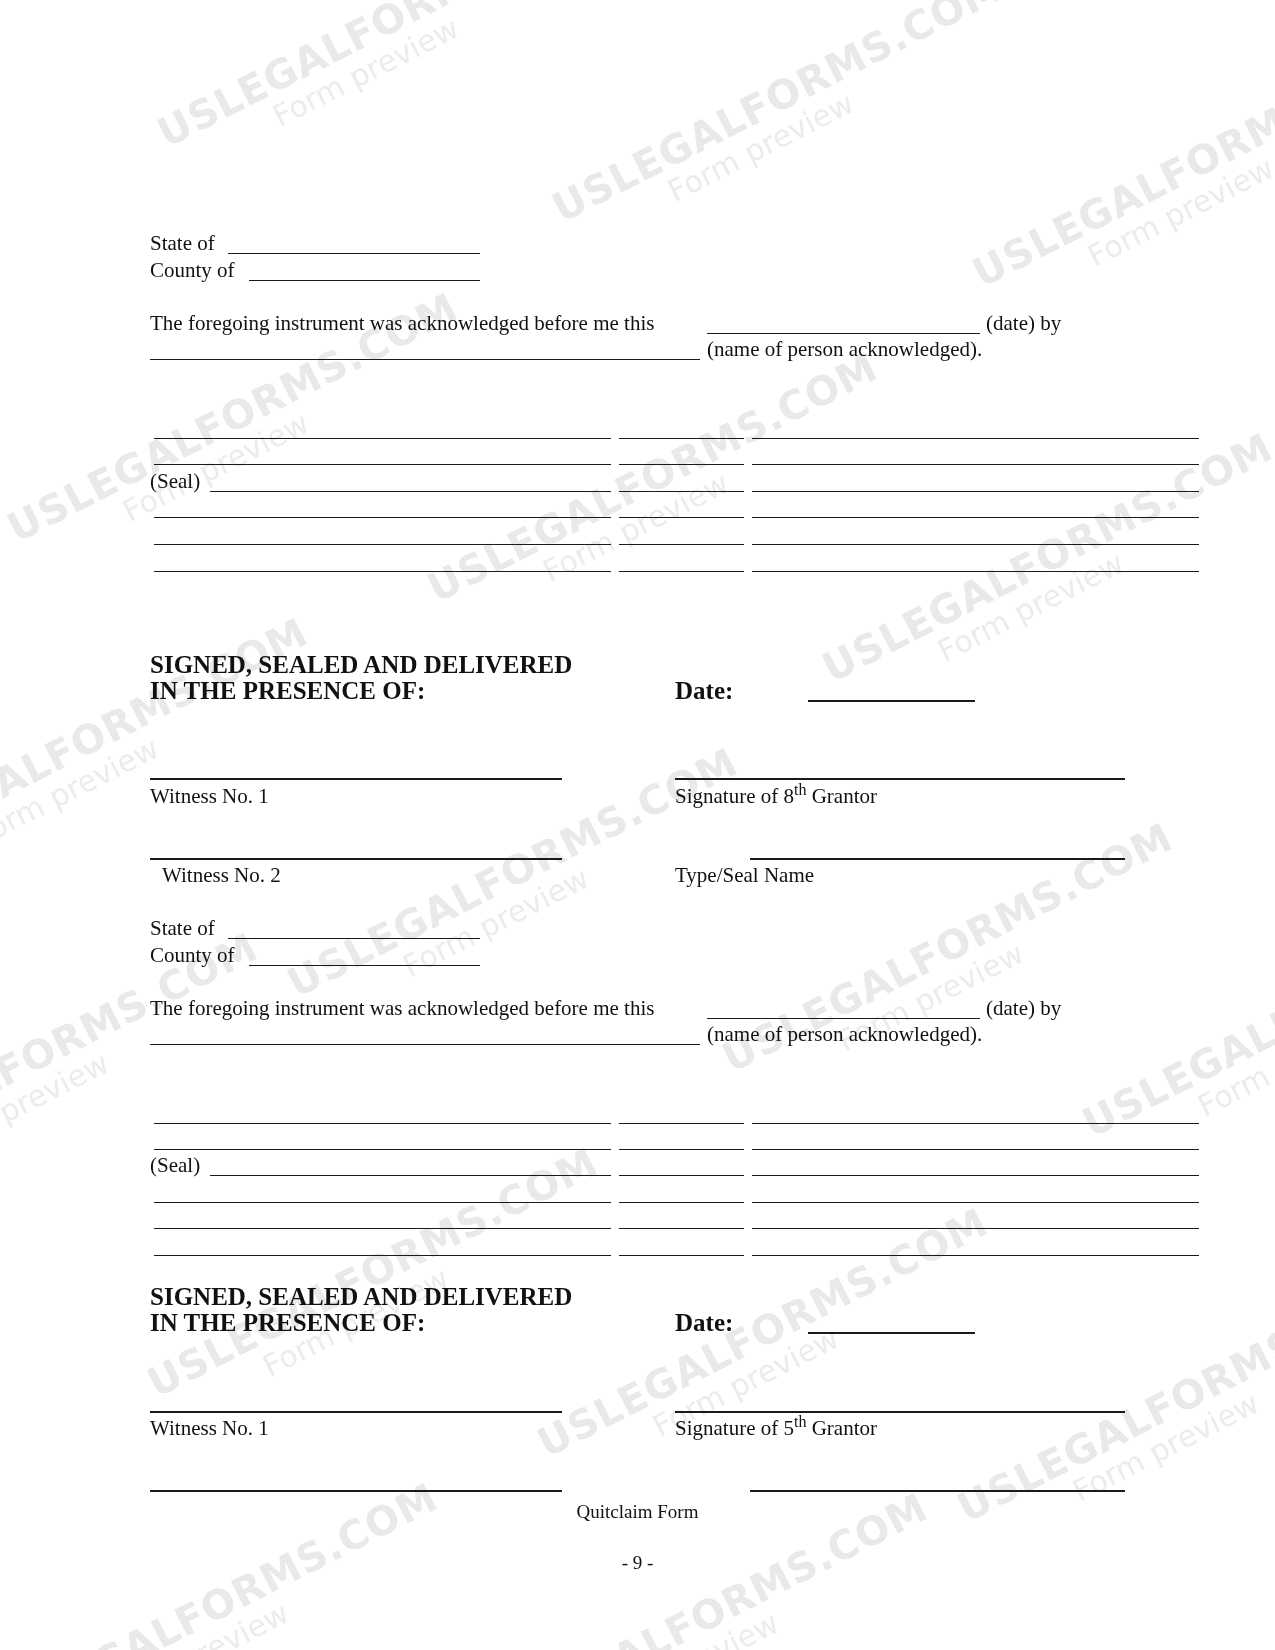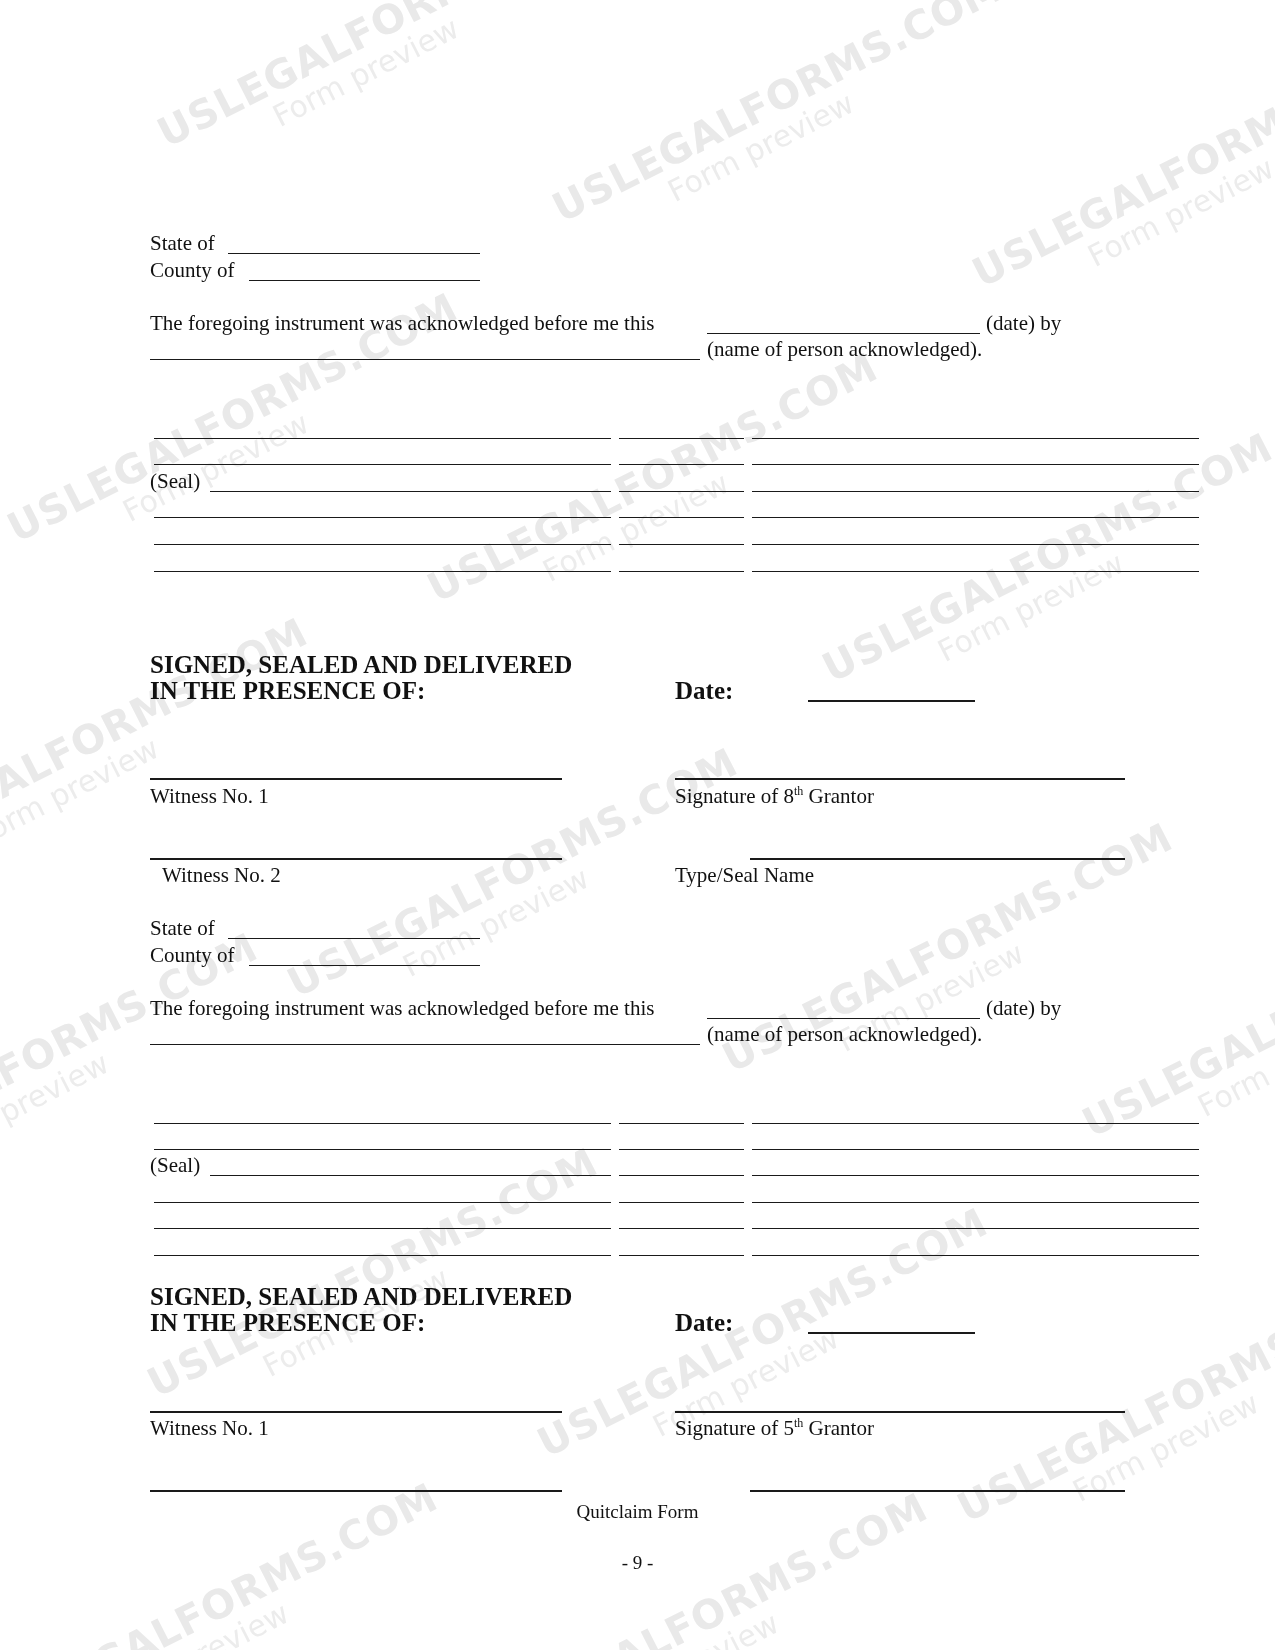--- a/index.html
+++ b/index.html
@@ -3,21 +3,21 @@
 <meta charset="utf-8">
 <style>
   html, body { margin:0; padding:0; background:#ffffff; }
   body { width:1275px; height:1650px; position:relative; overflow:hidden;
          font-family:"Liberation Serif", "DejaVu Serif", serif; color:#111; }
   .abs { position:absolute; white-space:nowrap; }
   .txt { font-size:21px; line-height:24px; }
   .bold { font-weight:bold; font-size:25px; line-height:24px; }
   .line { position:absolute; height:0; border-top:1.6px solid #1a1a1a; }
   .thick { border-top-width:2.2px; }
-  sup { font-size:12px; line-height:0; vertical-align:super;text-align:center; }
+  sup { font-size:16px; line-height:0; vertical-align:super;text-align:center; }
   .wm { position:absolute; transform:rotate(-27deg); transform-origin:left top; pointer-events:none; z-index:0; }
   .wm .big { font-family:"DejaVu Sans", sans-serif; font-weight:bold; font-size:40px; color:#e9e9e9; letter-spacing:1px; display:block; }
   .wm .small { font-family:"DejaVu Sans", sans-serif; font-size:30px; color:#ececec; display:block; margin-left:110px; margin-top:-4px; }
   .content { position:absolute; inset:0; z-index:1;padding-left:28px; }
 </style>
 </head>
 <body>
 
 <div>
   <div class="wm" style="left:150px;top:115px;">

